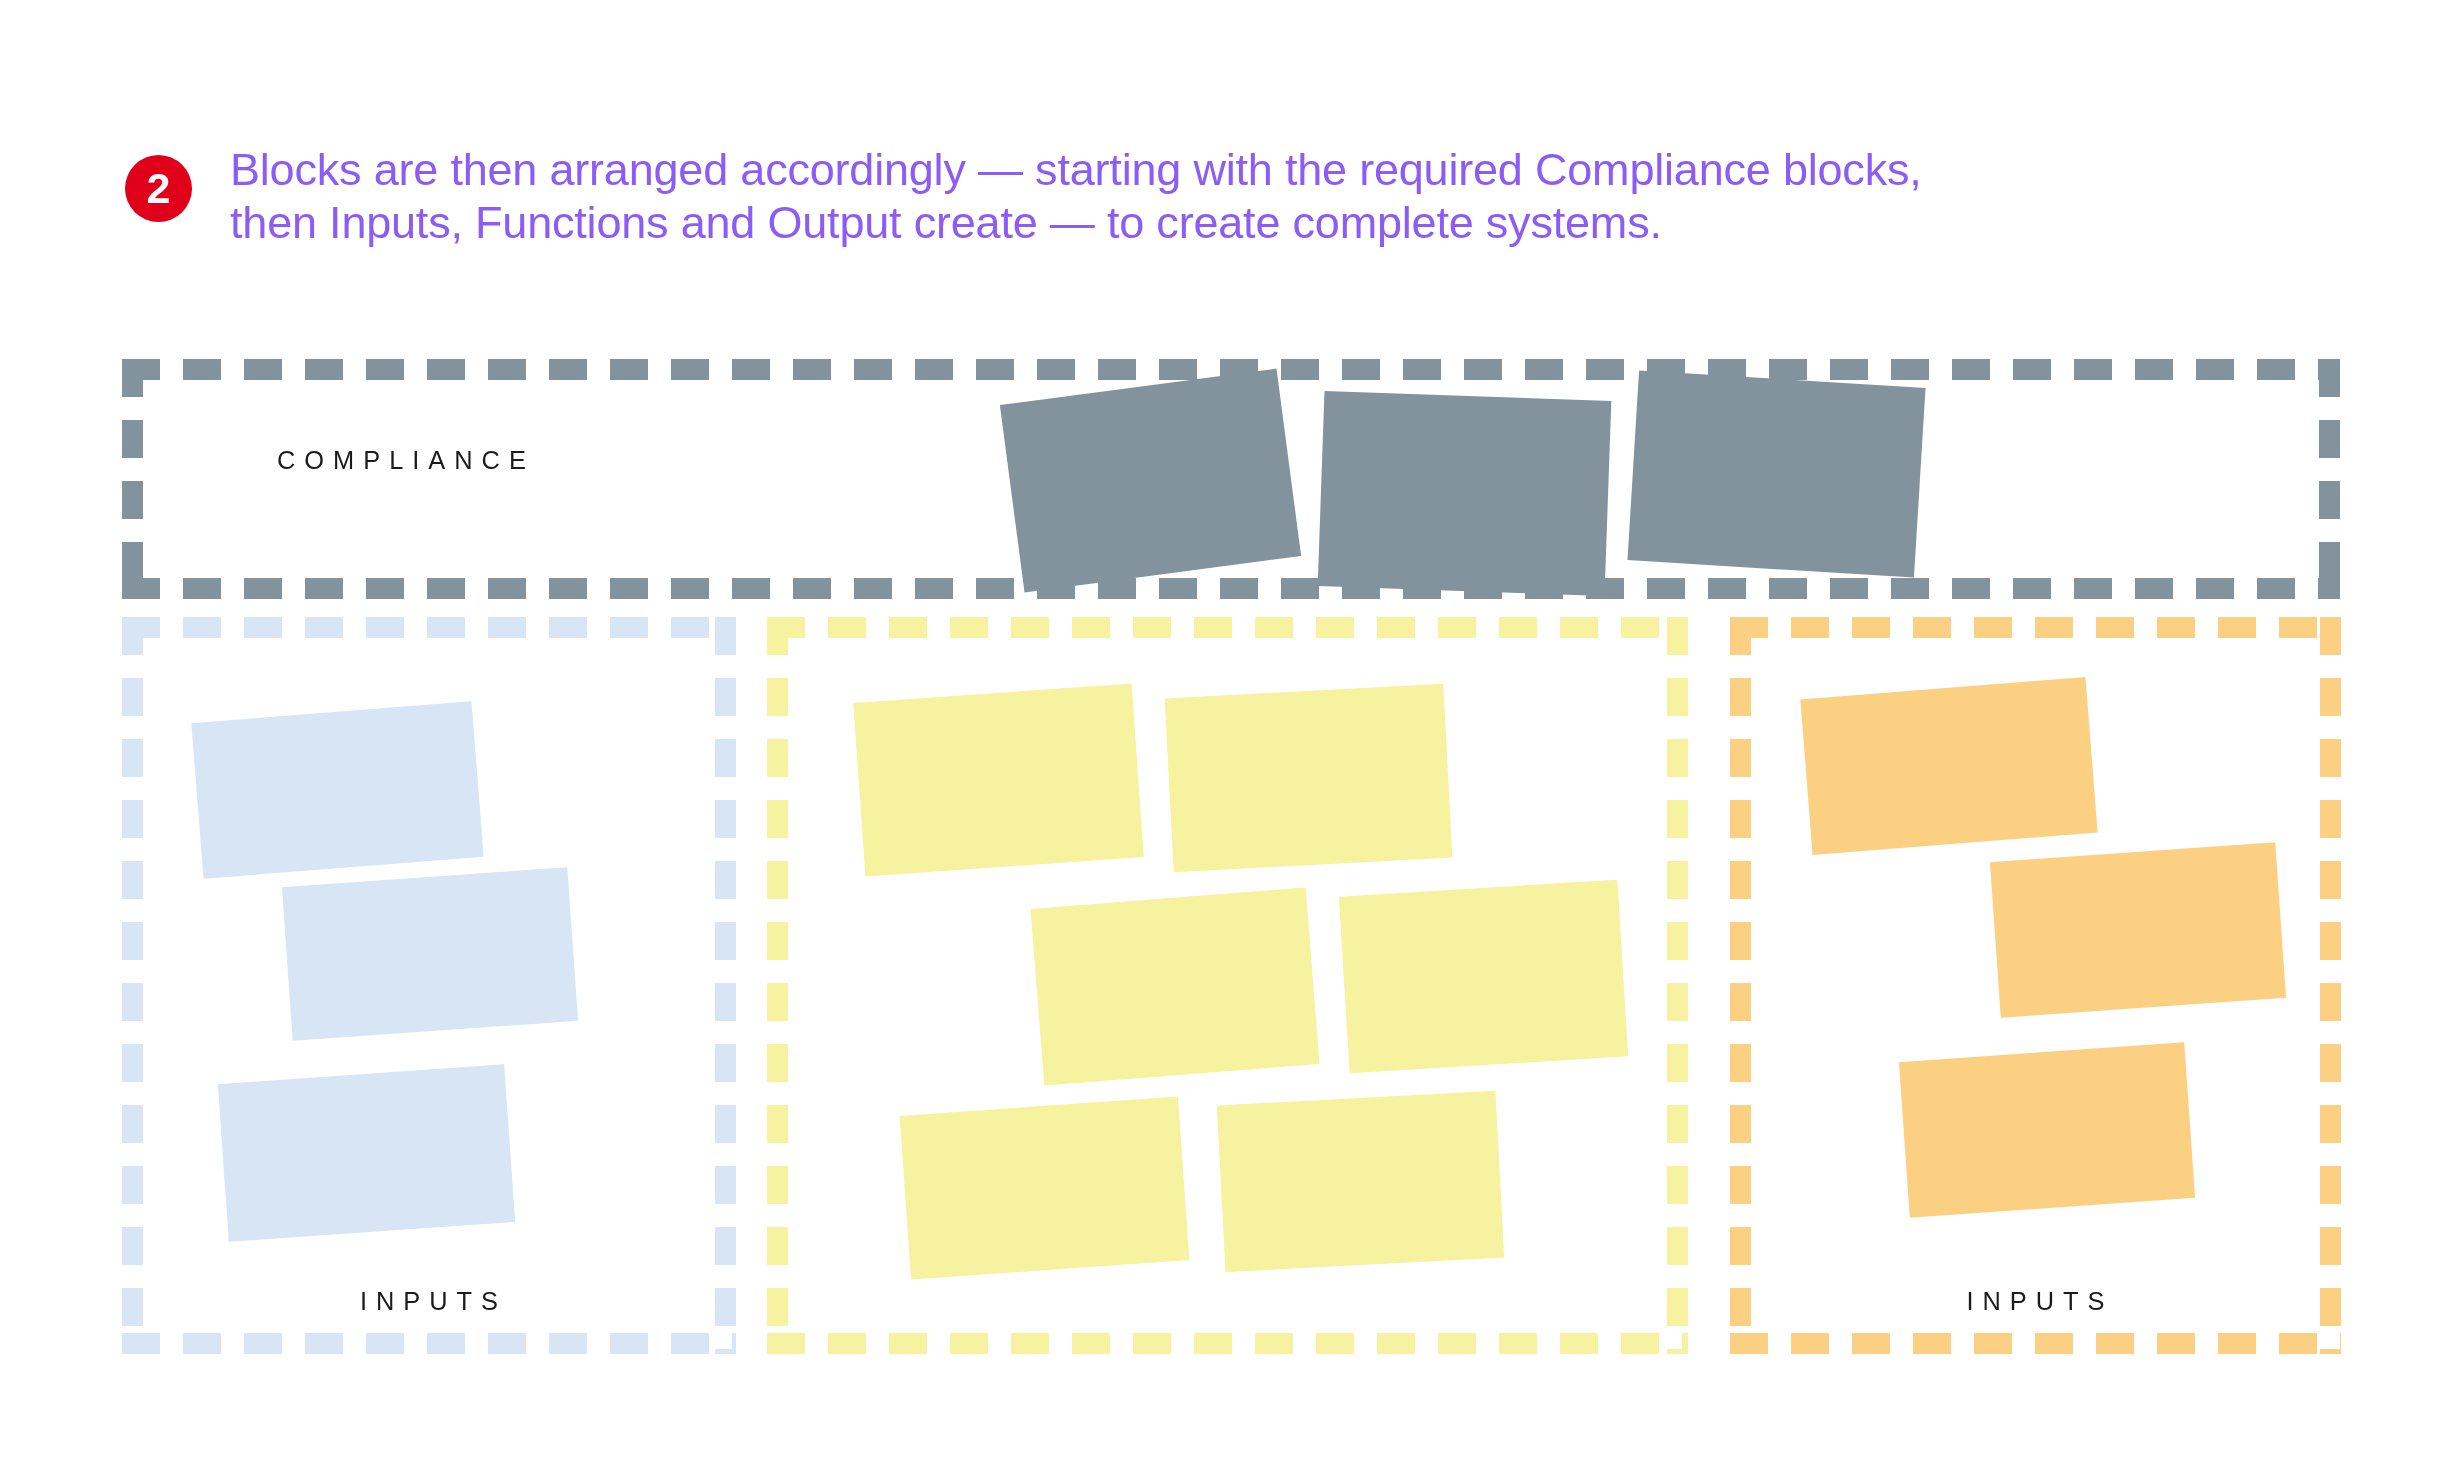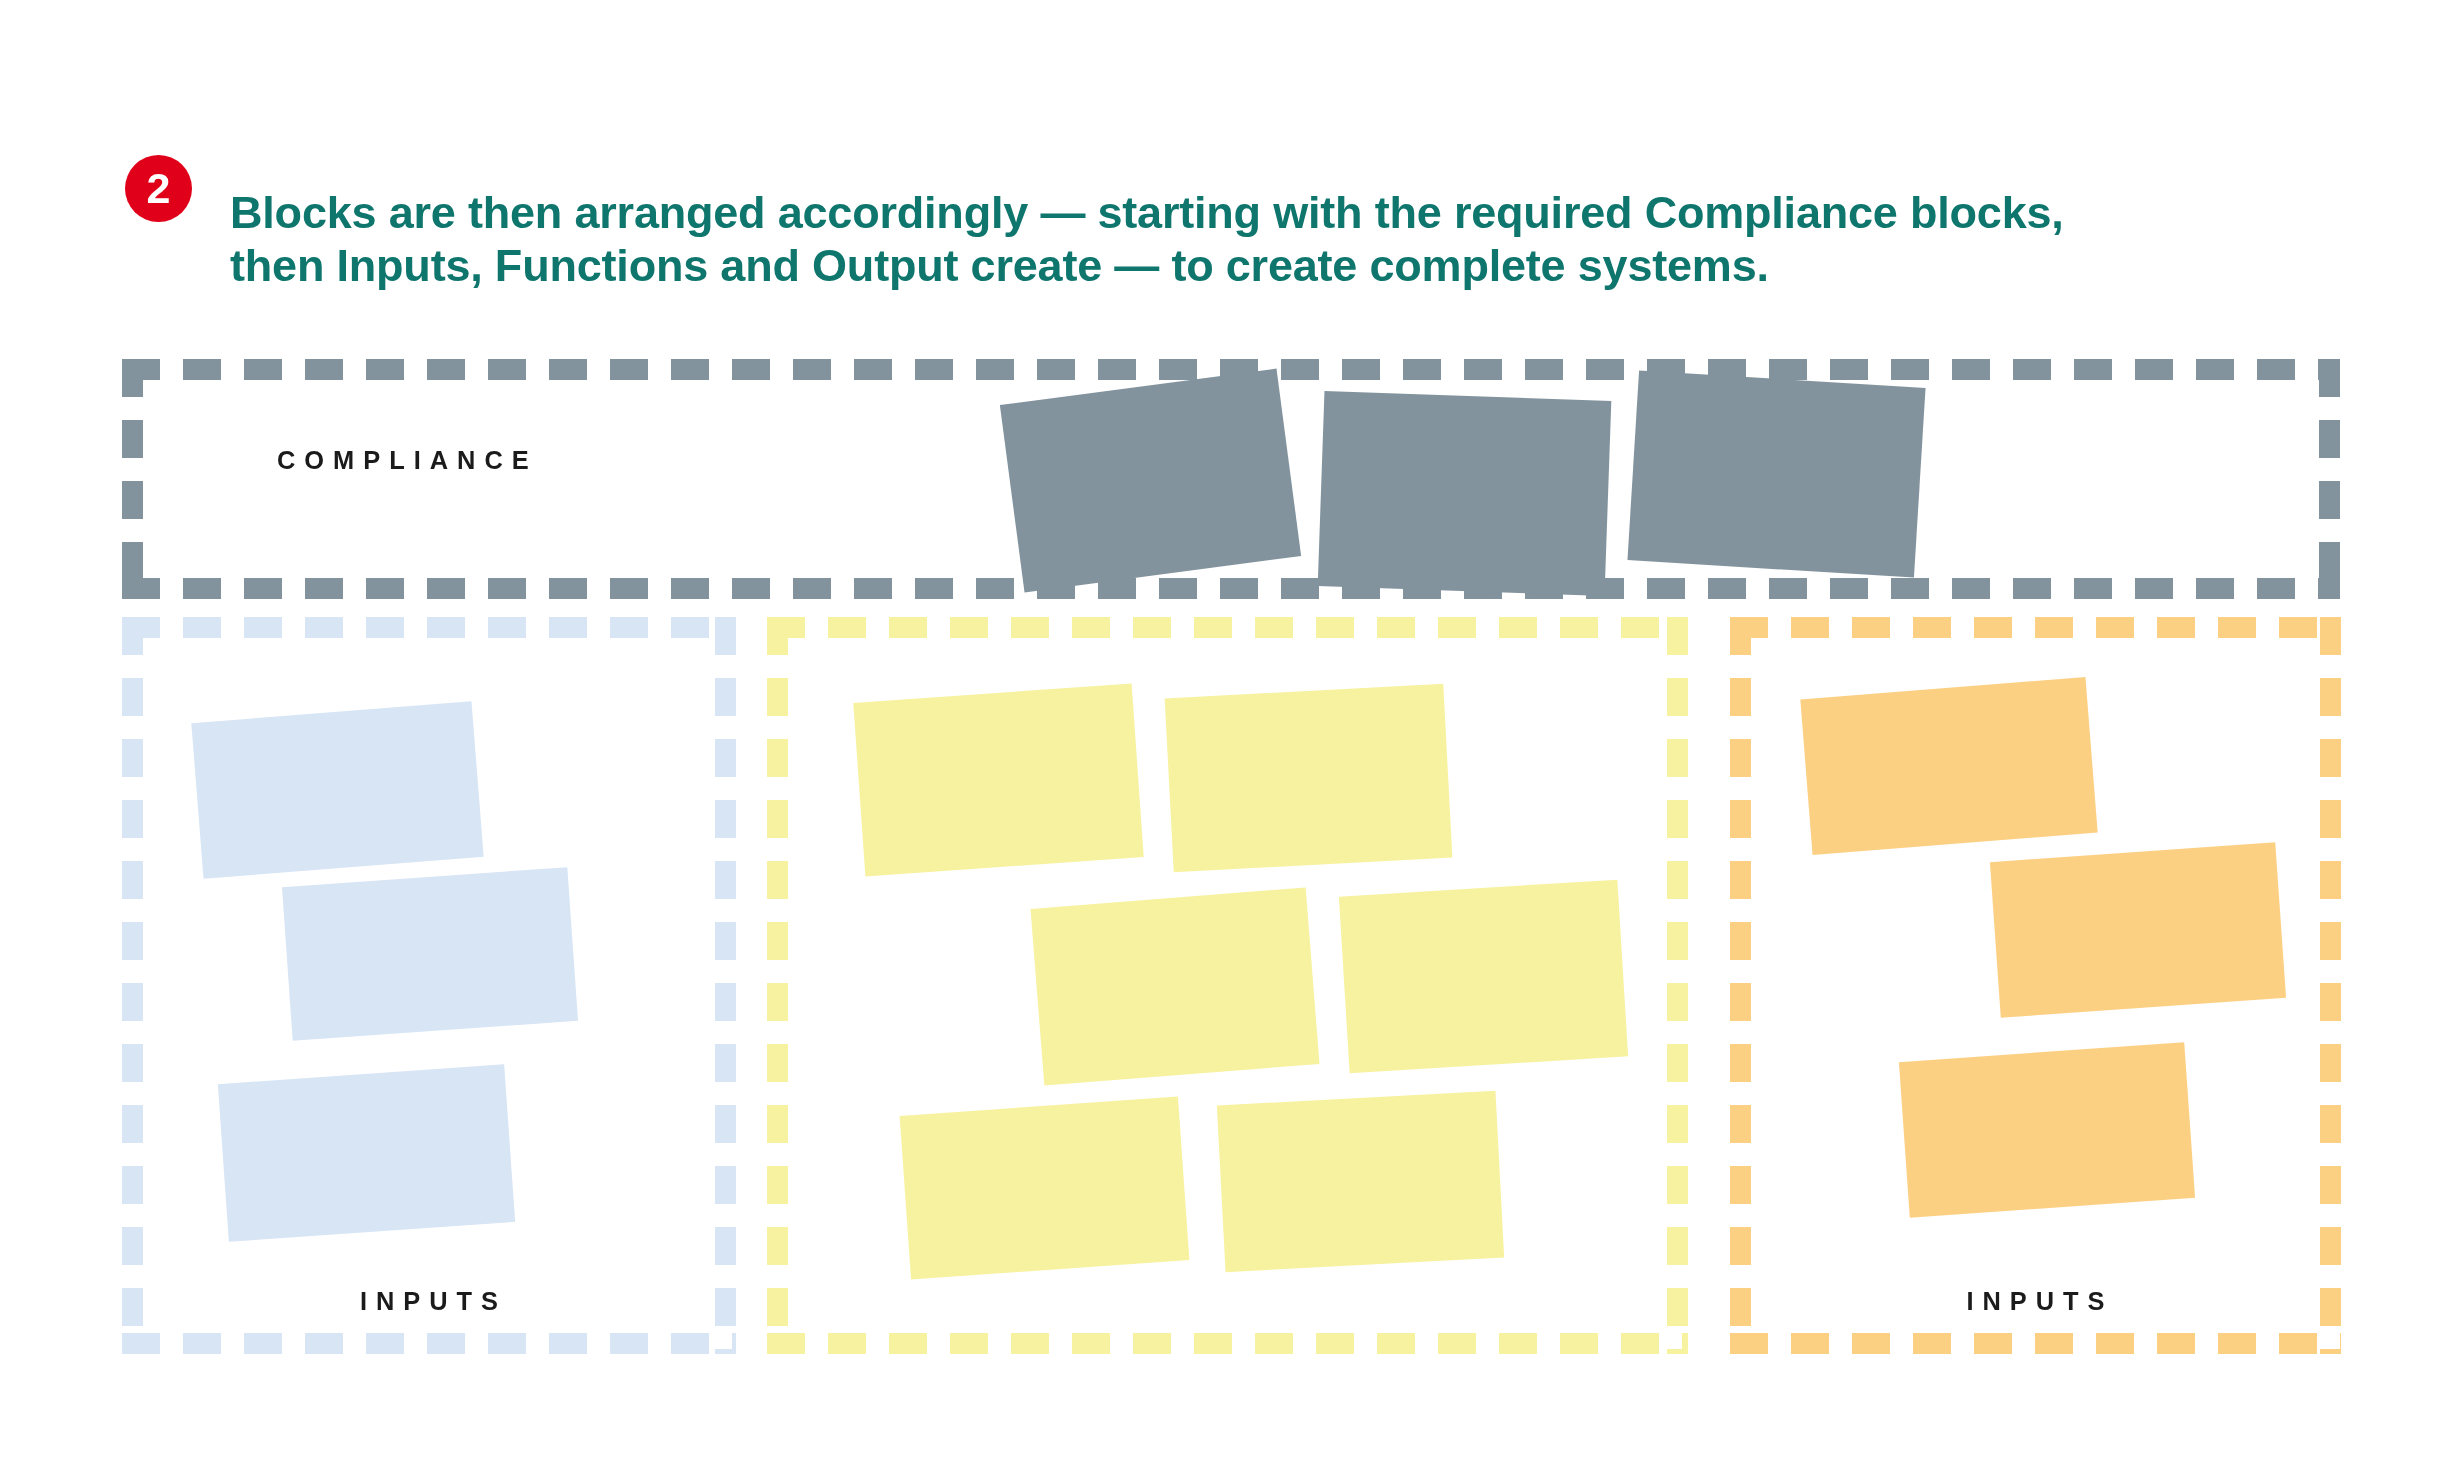--- a/index.html
+++ b/index.html
@@ -36,46 +36,45 @@
     font-weight: bold;
     line-height: 67px;
     text-align: center;
     font-family: "Liberation Sans", sans-serif;
   }
   #headline {
     position: absolute;
     left: 105px;
     top: 0;
     width: 2101px;
-    color: #0f766e;
+    color: #8b5cf6;
     font-size: 45px;
-    font-weight: bold;
+    font-weight: normal;
     line-height: 1.17;
     letter-spacing: -0.2px;
     font-family: "Liberation Sans", sans-serif;
-    margin-top: 43px;
   }
 
   
   .panel {
     position: absolute;
     box-sizing: border-box;
     background: transparent;
   }
   .panel-label {
     position: absolute;
     bottom: 38px;
     left: 0;
     width: 100%;
     text-align: center;
     font-size: 25.4px;
     letter-spacing: 9px;
     text-indent: 9px;
     color: #1b1b1b;
-    font-weight: 700;
+    font-weight: 400;
     font-family: "Liberation Sans", sans-serif;
   }
   #compliance-panel .panel-label {
     bottom: auto;
     top: 87px;
     left: 146px;
     width: auto;
     text-align: left;
   }
 

